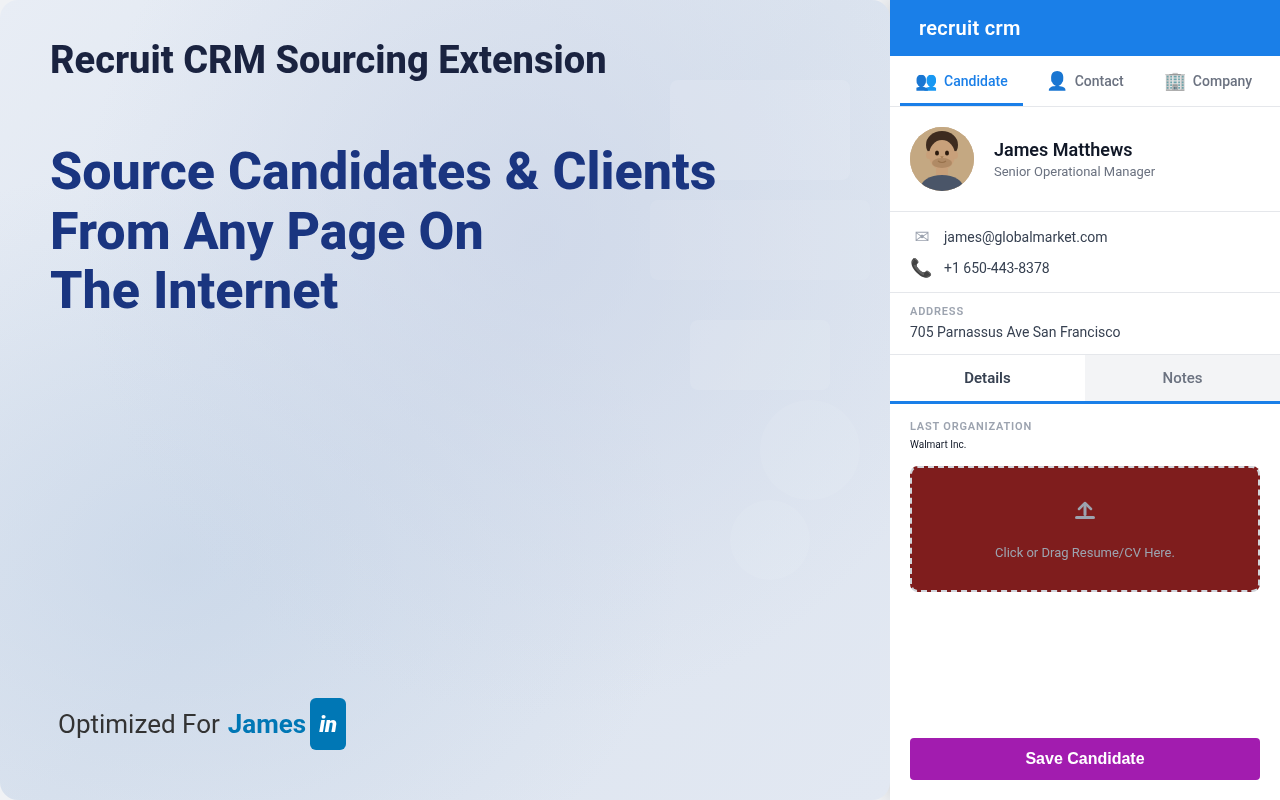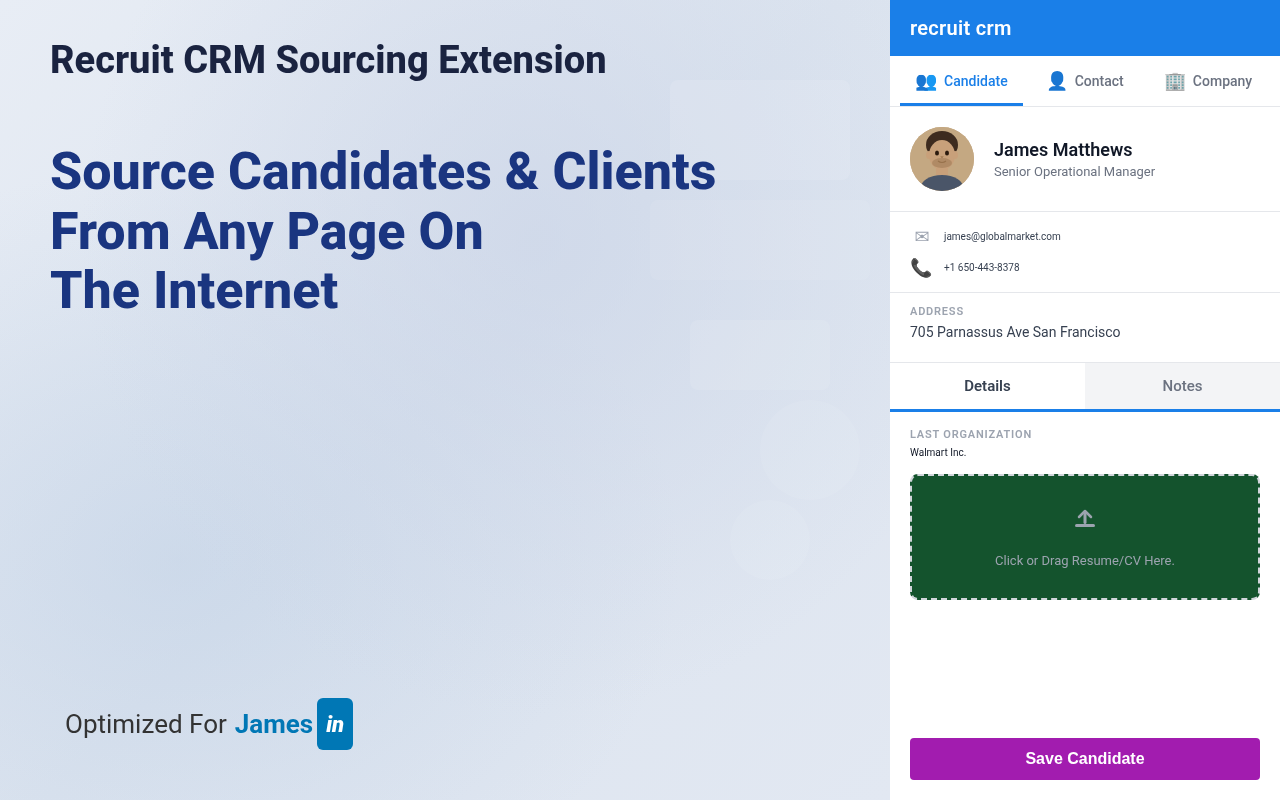--- a/index.html
+++ b/index.html
@@ -12,20 +12,21 @@
       display: flex;
     }
 
     
     .left-panel {
       flex: 1;
       background: linear-gradient(135deg, #e8edf5 0%, #dce4ef 50%, #e2e8f2 100%);
       position: relative;
       padding: 40px 50px;
       overflow: hidden;
+      border-radius: 18px;
     }
 
     .left-panel::before {
       content: '';
       position: absolute;
       top: 0; left: 0; right: 0; bottom: 0;
       background: 
         radial-gradient(ellipse at 60% 30%, rgba(200,210,230,0.6) 0%, transparent 60%),
         radial-gradient(ellipse at 20% 70%, rgba(180,200,225,0.4) 0%, transparent 50%);
     }
@@ -47,21 +48,21 @@
       line-height: 1.15;
       position: relative;
       z-index: 1;
       margin-top: 60px;
       max-width: 700px;
     }
 
     .optimized-section {
       position: absolute;
       bottom: 50px;
-      left: 65px;
+      left: 58px;
       display: flex;
       align-items: center;
       gap: 8px;
       z-index: 1;
     }
 
     .optimized-text {
       font-size: 26px;
       color: #333;
       font-weight: 400;
@@ -98,21 +99,21 @@
       width: 390px;
       background: white;
       display: flex;
       flex-direction: column;
       box-shadow: -4px 0 20px rgba(0,0,0,0.12);
     }
 
     
     .crm-header {
       background: #1a7fe8;
-      padding: 16px 20px;
+      padding: 16px 29px;
     }
 
     .crm-title {
       color: white;
       font-size: 20px;
       font-weight: 600;
       letter-spacing: 0.3px;
     }
 
     
@@ -209,26 +210,26 @@
     }
 
     .contact-icon {
       color: #9ca3af;
       font-size: 18px;
       width: 24px;
       text-align: center;
     }
 
     .contact-text {
-      font-size: 10px;
+      font-size: 14px;
       color: #374151;
     }
 
     .address-section {
-      padding: 12px 20px 22px;
+      padding: 12px 20px 14px;
       border-bottom: 1px solid #e5e7eb;
     }
 
     .address-label {
       font-size: 11px;
       font-weight: 600;
       color: #9ca3af;
       letter-spacing: 0.8px;
       text-transform: uppercase;
       margin-bottom: 6px;
@@ -290,21 +291,21 @@
     }
 
     
     .upload-area {
       border: 2px dashed #d1d5db;
       border-radius: 8px;
       padding: 30px 20px;
       text-align: center;
       cursor: pointer;
       margin-bottom: 16px;
-      background: #14532d;
+      background: #7f1d1d;
     }
 
     .upload-icon {
       font-size: 28px;
       color: #9ca3af;
       margin-bottom: 8px;
     }
 
     .upload-text {
       font-size: 13px;

